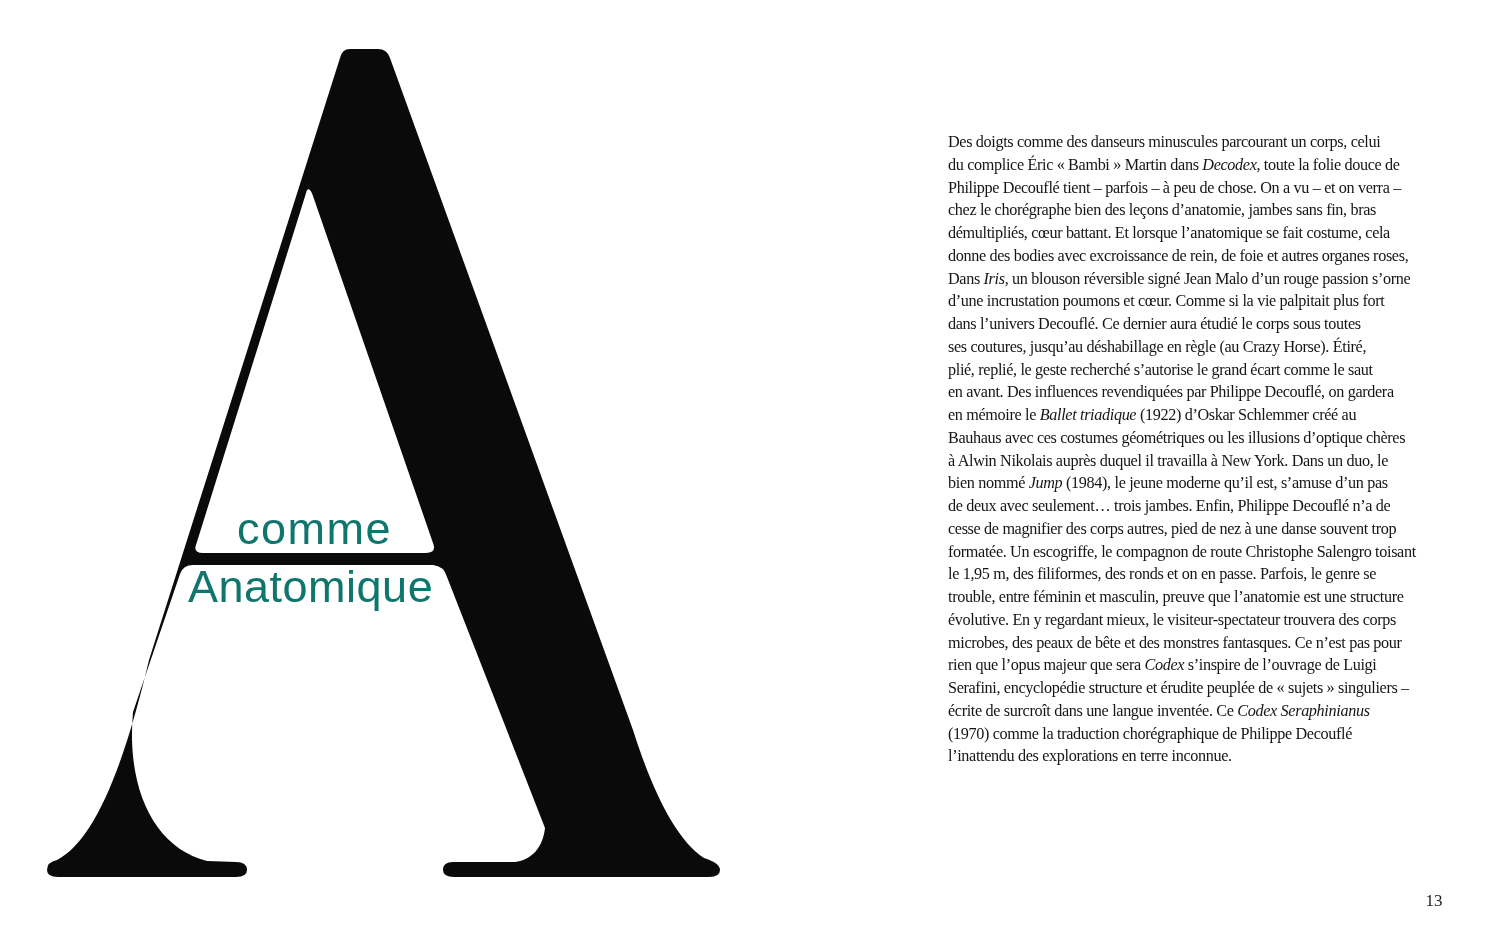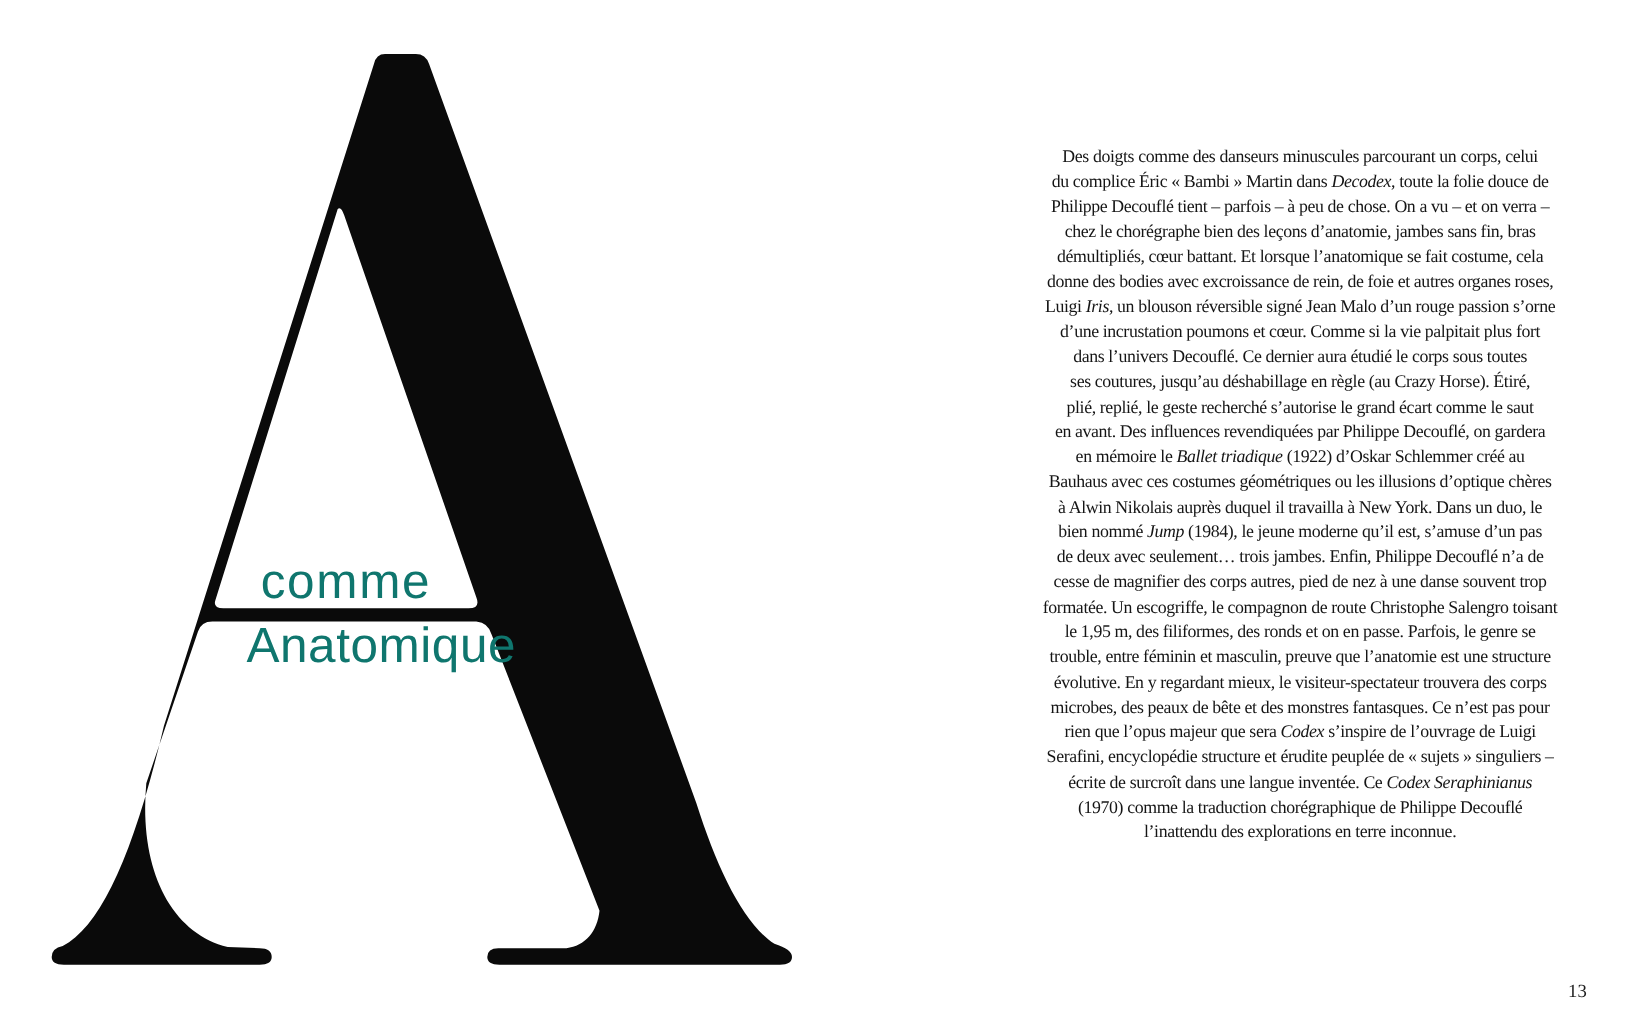--- a/index.html
+++ b/index.html
@@ -13,26 +13,25 @@
   .dropcap-svg{position:absolute;left:0;top:0;width:1500px;height:941px;}
   .dropcap-word{
     position:absolute;
     font-family:"Liberation Sans",sans-serif;
     font-weight:300;
     color:#0f766e;
     line-height:1;
     white-space:nowrap;
   }
   .word-top{left:237px;top:506px;font-size:45px;letter-spacing:1.5px;}
-  .word-bottom{left:188px;top:564px;font-size:45px;letter-spacing:0.5px;margin-left:36px;}
+  .word-bottom{left:188px;top:564px;font-size:45px;letter-spacing:0.5px;}
   .article{
     position:absolute;left:948px;top:131px;
     font-size:16.2px;line-height:22.75px;letter-spacing:-0.35px;
     color:#151515;
-    text-align:center;
   }
   .article .line{white-space:nowrap;}
   .article .it{font-style:italic;margin-top:28px;}
   .page-number{
     position:absolute;left:1416px;top:891px;width:36px;
     font-size:17px;color:#1d1d1d;text-align:center;
     font-family:"Liberation Serif",serif;
   }
 </style>
 </head>
@@ -85,21 +84,21 @@
   <div class="dropcap-word word-top">comme</div>
   <div class="dropcap-word word-bottom">Anatomique</div>
 
   <div class="article">
       <div class="line"><span>Des doigts comme des danseurs minuscules parcourant un corps, celui</span></div>
       <div class="line"><span>du complice Éric « Bambi » Martin dans </span><span class="it">Decodex</span><span>, toute la folie douce de</span></div>
       <div class="line"><span>Philippe Decouflé tient – parfois – à peu de chose. On a vu – et on verra –</span></div>
       <div class="line"><span>chez le chorégraphe bien des leçons d’anatomie, jambes sans fin, bras</span></div>
       <div class="line"><span>démultipliés, cœur battant. Et lorsque l’anatomique se fait costume, cela</span></div>
       <div class="line"><span>donne des bodies avec excroissance de rein, de foie et autres organes roses,</span></div>
-      <div class="line"><span>Luigi </span><span class="it">Iris</span><span>, un blouson réversible signé Jean Malo d’un rouge passion s’orne</span></div>
+      <div class="line"><span>Dans </span><span class="it">Iris</span><span>, un blouson réversible signé Jean Malo d’un rouge passion s’orne</span></div>
       <div class="line"><span>d’une incrustation poumons et cœur. Comme si la vie palpitait plus fort</span></div>
       <div class="line"><span>dans l’univers Decouflé. Ce dernier aura étudié le corps sous toutes</span></div>
       <div class="line"><span>ses coutures, jusqu’au déshabillage en règle (au Crazy Horse). Étiré,</span></div>
       <div class="line"><span>plié, replié, le geste recherché s’autorise le grand écart comme le saut</span></div>
       <div class="line"><span>en avant. Des influences revendiquées par Philippe Decouflé, on gardera</span></div>
       <div class="line"><span>en mémoire le </span><span class="it">Ballet triadique</span><span> (1922) d’Oskar Schlemmer créé au</span></div>
       <div class="line"><span>Bauhaus avec ces costumes géométriques ou les illusions d’optique chères</span></div>
       <div class="line"><span>à Alwin Nikolais auprès duquel il travailla à New York. Dans un duo, le</span></div>
       <div class="line"><span>bien nommé </span><span class="it">Jump</span><span> (1984), le jeune moderne qu’il est, s’amuse d’un pas</span></div>
       <div class="line"><span>de deux avec seulement… trois jambes. Enfin, Philippe Decouflé n’a de</span></div>

